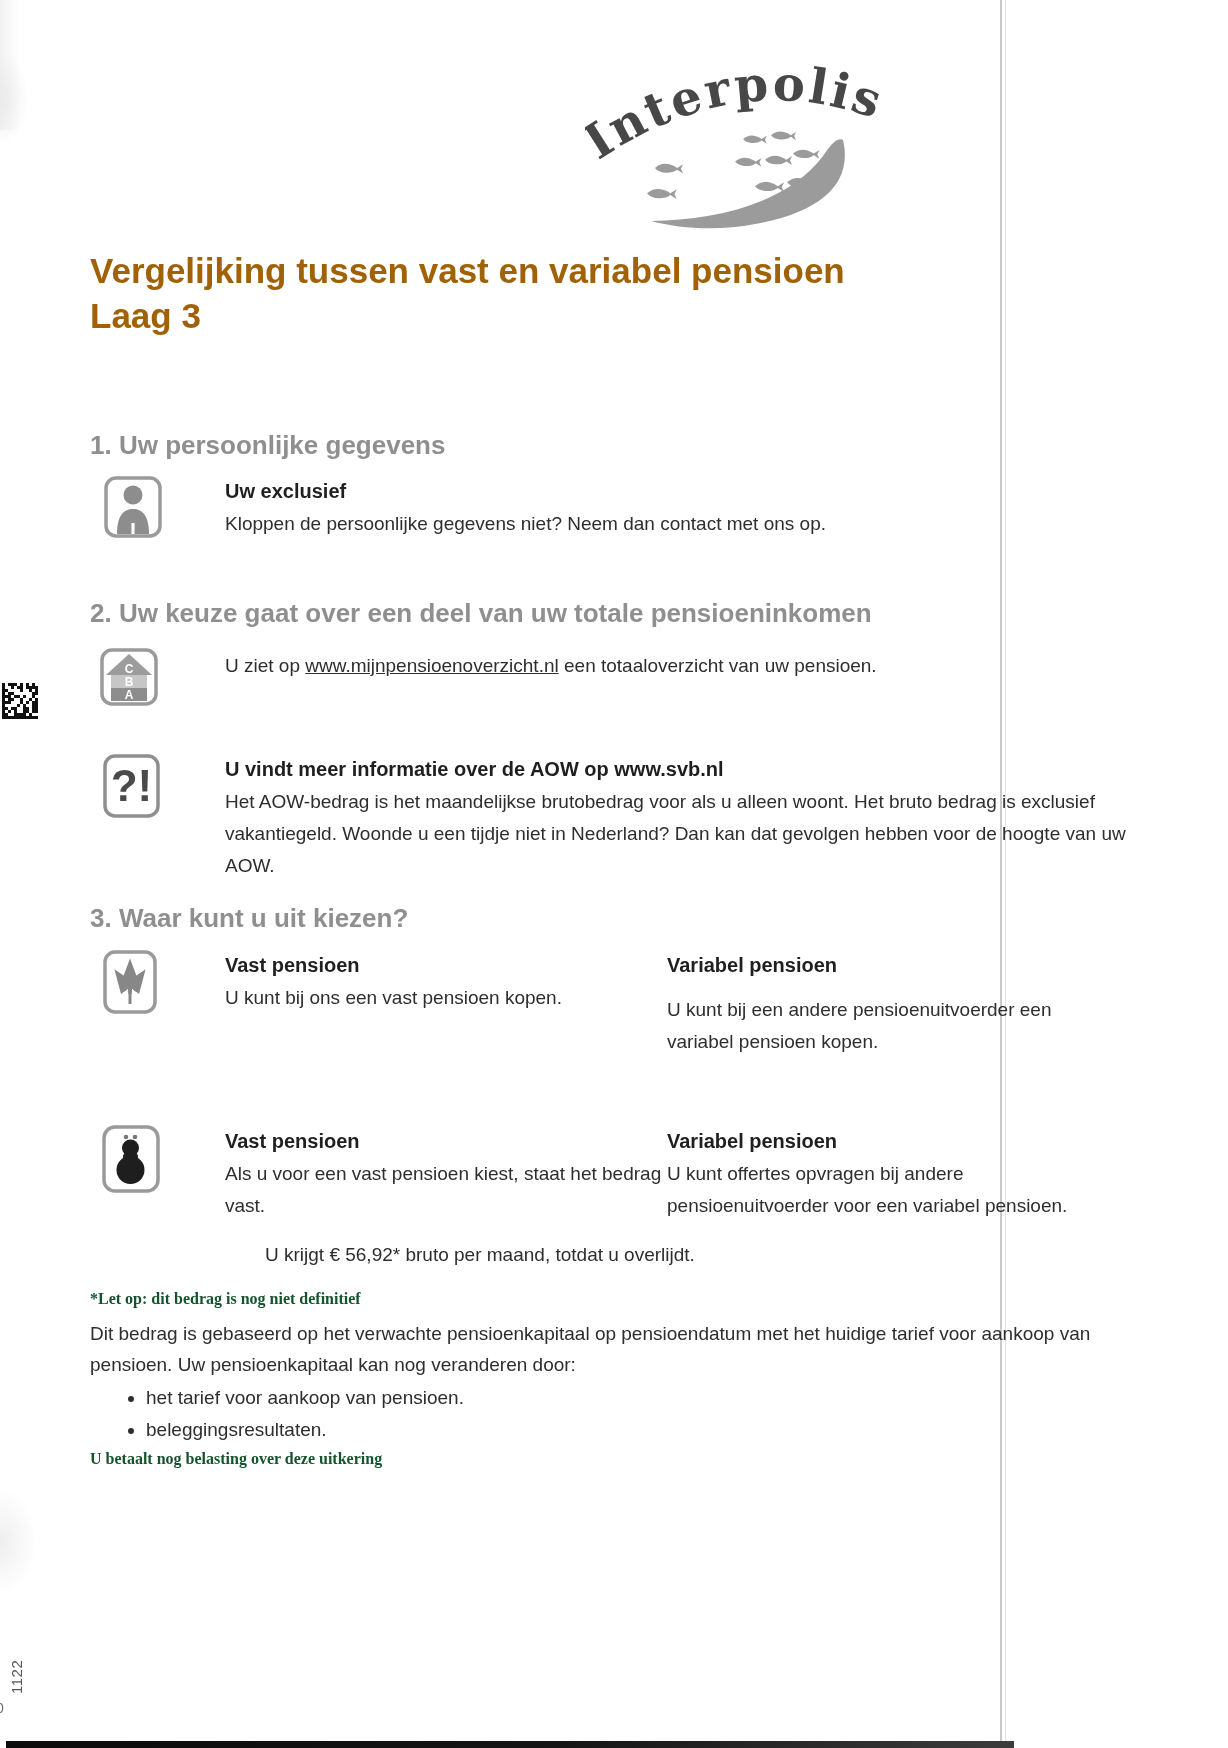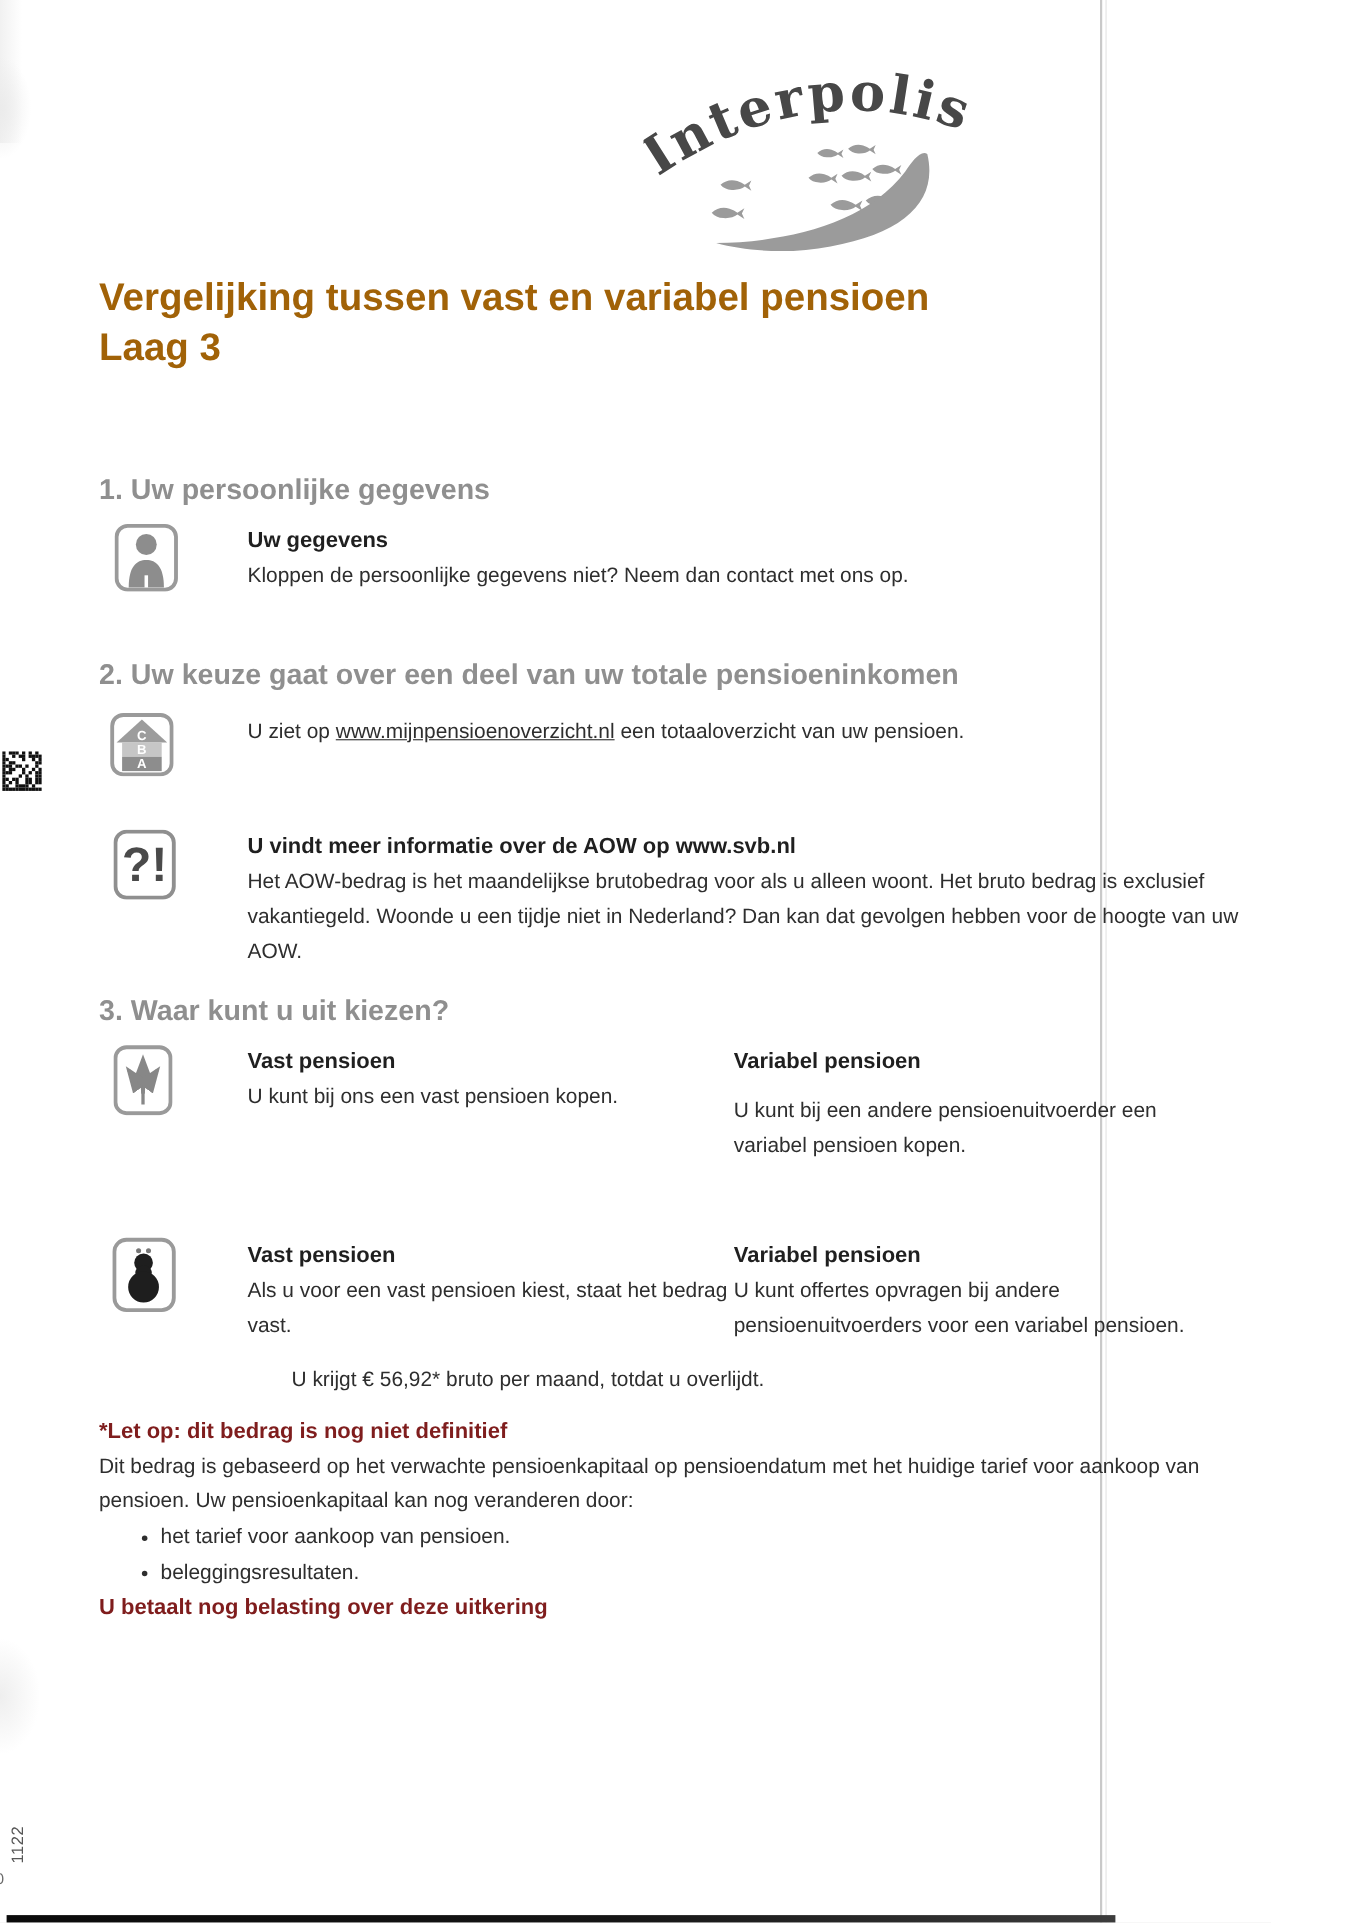--- a/index.html
+++ b/index.html
@@ -21,21 +21,21 @@
   .bottom-bar{position:absolute; left:6px; top:1741px; width:1008px; height:7px;
     background:linear-gradient(to right,#0b0b0b 0%,#151515 55%,#3c3c3c 100%);}
 
   
   .doc-title{left:90px; top:248px; font-size:35px; font-weight:bold; color:#a16207; line-height:45px;}
   .sec-heading{font-size:26px; font-weight:bold; color:#8f8f8f;}
   .block-title{font-size:20px; font-weight:bold; color:#1f1f1f; line-height:26px;}
   .body-text{font-size:19px; color:#2e2e2e; line-height:32px;}
   .link{color:#2e2e2e; text-decoration:underline; cursor:pointer;}
   .amount-line{font-size:19px; color:#2e2e2e;}
-  .bold-line{font-size:20px; font-weight:bold; color:#7f1d1d;}
+  .bold-line{font-size:16px; font-weight:bold; color:#14532d;font-family:Liberation Serif, serif;}
   ul.dash{margin:0; padding:0 0 0 28px;}
   ul.dash li{font-size:19px; color:#2e2e2e; line-height:32px;}
 
   .form-code{left:8px; top:1694px; transform:rotate(-90deg); transform-origin:0 0;
     font-size:15px; color:#565656; letter-spacing:.5px;}
   .page-mark{left:-4px; top:1700px; font-size:14px; color:#6a6a6a;}
 
   svg text{font-family:"Liberation Sans", sans-serif;}
   .logo-text{font-family:"DejaVu Serif", serif; font-weight:bold; fill:#474747;}
 </style>
@@ -83,21 +83,21 @@
   <div class="abs sec-heading" style="left:90px; top:430px;">1. Uw persoonlijke gegevens</div>
   <div class="abs" style="left:104px; top:476px;">
     <svg width="58" height="62" viewBox="0 0 58 62">
       <rect x="2" y="2" width="54" height="58" rx="10" fill="#ffffff" stroke="#9a9a9a" stroke-width="3.5"></rect>
       <circle cx="29" cy="19" r="9.5" fill="#8d8d8d"></circle>
       <path d="M 13,58 C 13,39 20,33 29,33 C 38,33 45,39 45,58 Z" fill="#8d8d8d"></path>
       <rect x="27.4" y="47" width="3.2" height="11" fill="#ffffff"></rect>
     </svg>
   </div>
   <div class="abs" style="left:225px; top:478px;">
-    <div class="block-title">Uw gegevens</div>
+    <div class="block-title">Uw exclusief</div>
     <div class="body-text" style="margin-top:4px;">Kloppen de persoonlijke gegevens niet? Neem dan contact met ons op.</div>
   </div>
 
   <div class="abs sec-heading" style="left:90px; top:598px;">2. Uw keuze gaat over een deel van uw totale pensioeninkomen</div>
 
   <div class="abs" style="left:2px; top:683px;">
     <svg id="dmx" width="36" height="36" viewBox="0 0 36 36">
         <rect x="0" y="0" width="3" height="3" fill="#111"></rect>
         <rect x="6" y="0" width="3" height="3" fill="#111"></rect>
         <rect x="9" y="0" width="3" height="3" fill="#111"></rect>
@@ -245,21 +245,21 @@
       <ellipse cx="28.5" cy="33" rx="7.5" ry="6.5" fill="#1e1e1e"></ellipse>
       <circle cx="28.5" cy="46" r="14" fill="#1e1e1e"></circle>
     </svg>
   </div>
   <div class="abs" style="left:225px; top:1128px; width:440px;">
     <div class="block-title">Vast pensioen</div>
     <div class="body-text" style="margin-top:4px;">Als u voor een vast pensioen kiest, staat het bedrag vast.</div>
   </div>
   <div class="abs" style="left:667px; top:1128px; width:450px;">
     <div class="block-title">Variabel pensioen</div>
-    <div class="body-text" style="margin-top:4px;">U kunt offertes opvragen bij andere pensioenuitvoerders voor een variabel pensioen.</div>
+    <div class="body-text" style="margin-top:4px;">U kunt offertes opvragen bij andere pensioenuitvoerder voor een variabel pensioen.</div>
   </div>
   <div class="abs amount-line" style="left:225px; top:1244px;margin-left:40px;">U krijgt € 56,92* bruto per maand, totdat u overlijdt.</div>
 
   <div class="abs bold-line" style="left:90px; top:1290px;">*Let op: dit bedrag is nog niet definitief</div>
   <div class="abs body-text" style="left:90px; top:1318px; width:1020px; line-height:31px;">Dit bedrag is gebaseerd op het verwachte pensioenkapitaal op pensioendatum met het huidige tarief voor aankoop van pensioen. Uw pensioenkapitaal kan nog veranderen door:</div>
   <ul class="dash abs" style="left:118px; top:1382px;">
     <li>het tarief voor aankoop van pensioen.</li>
     <li>beleggingsresultaten.</li>
   </ul>
   <div class="abs bold-line" style="left:90px; top:1450px;">U betaalt nog belasting over deze uitkering</div>

